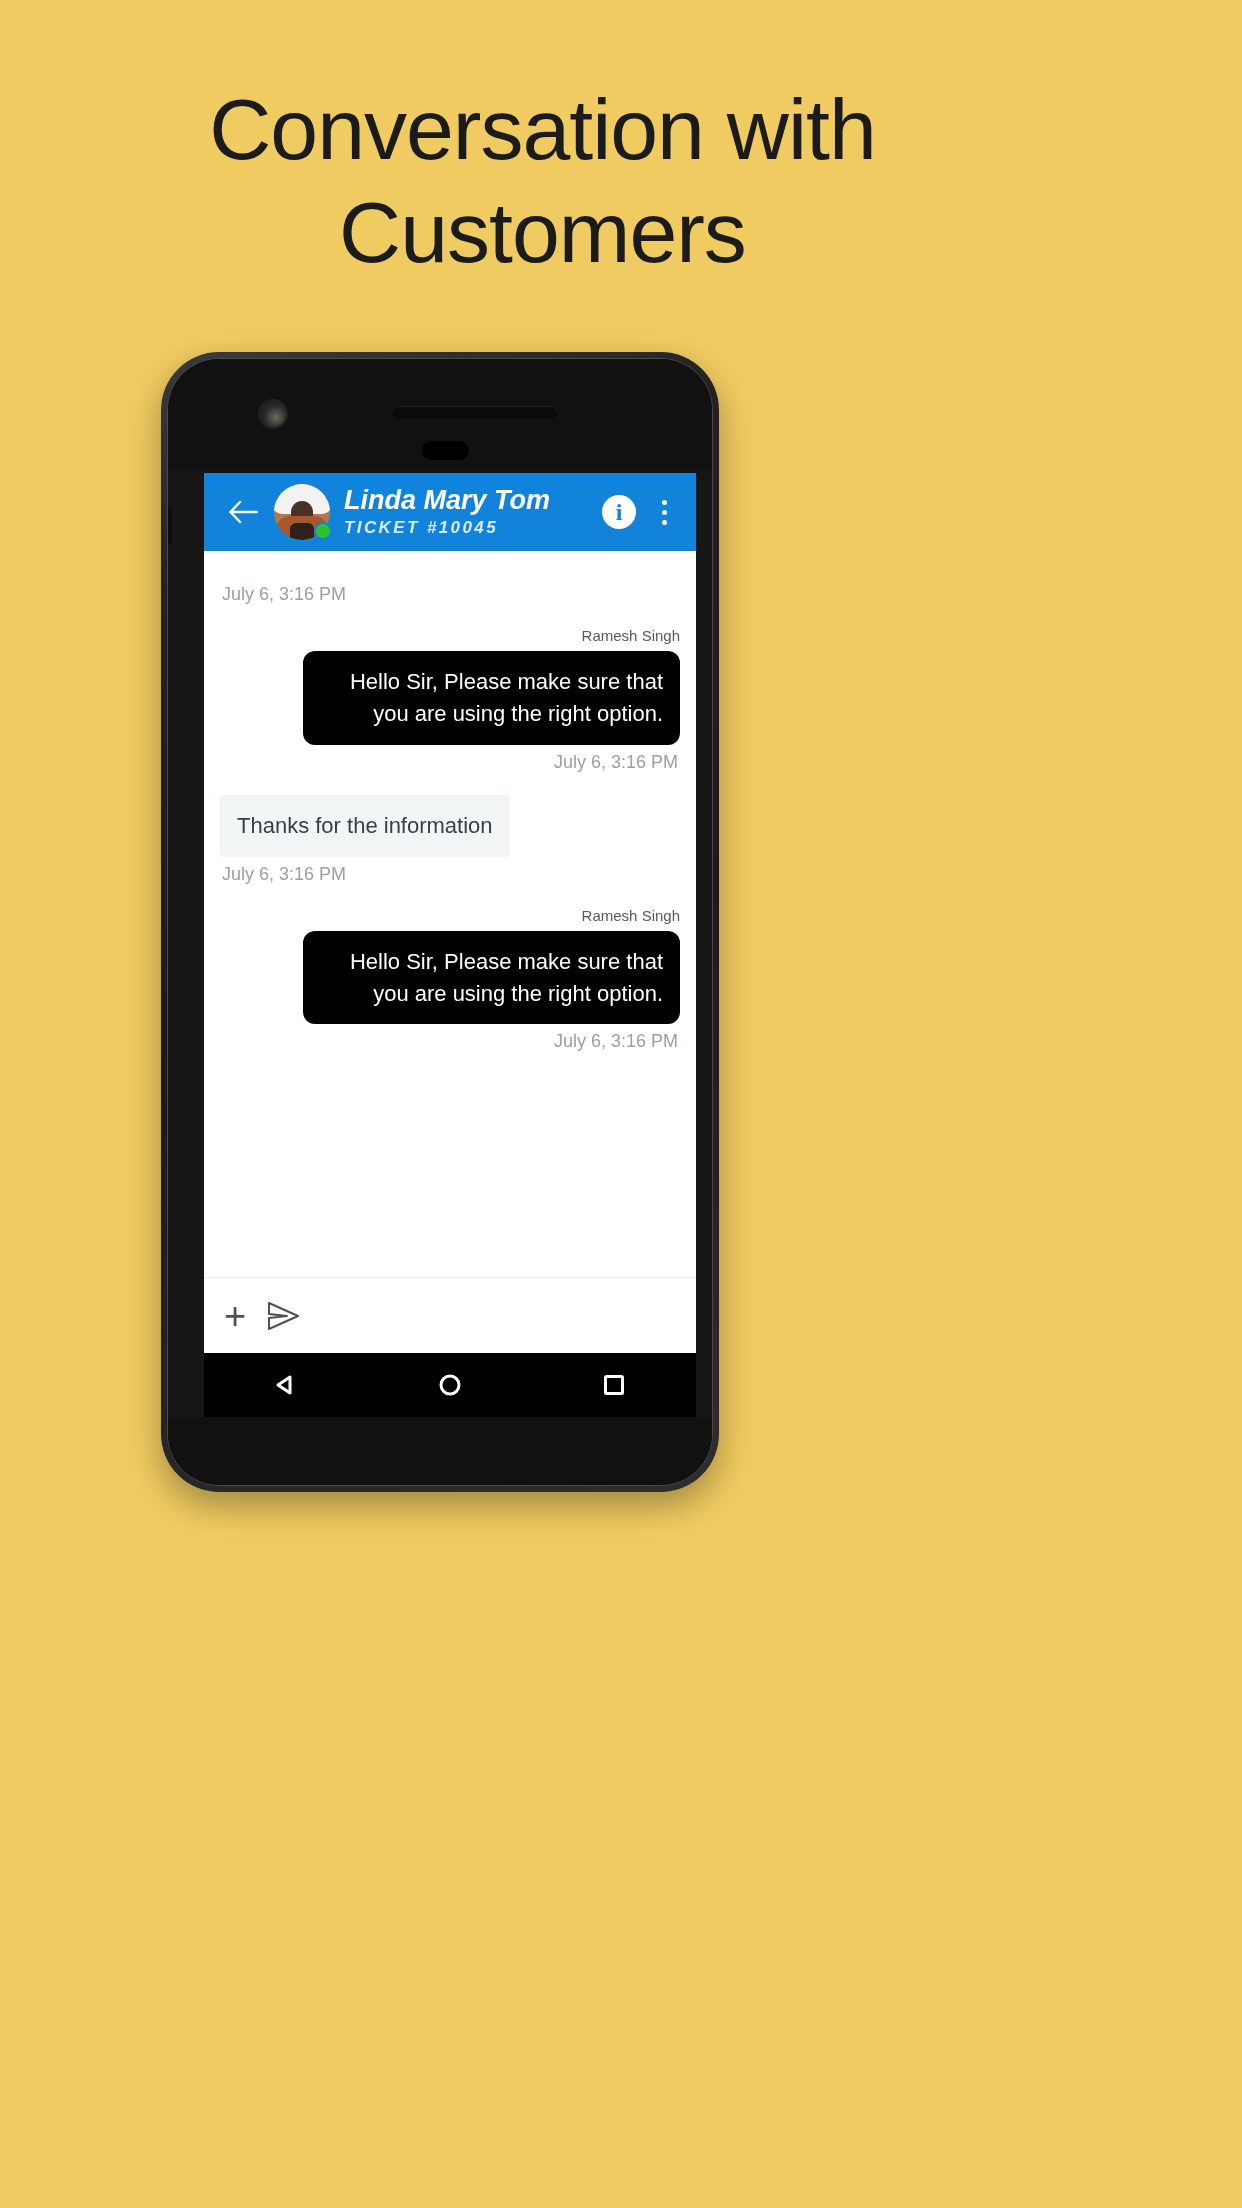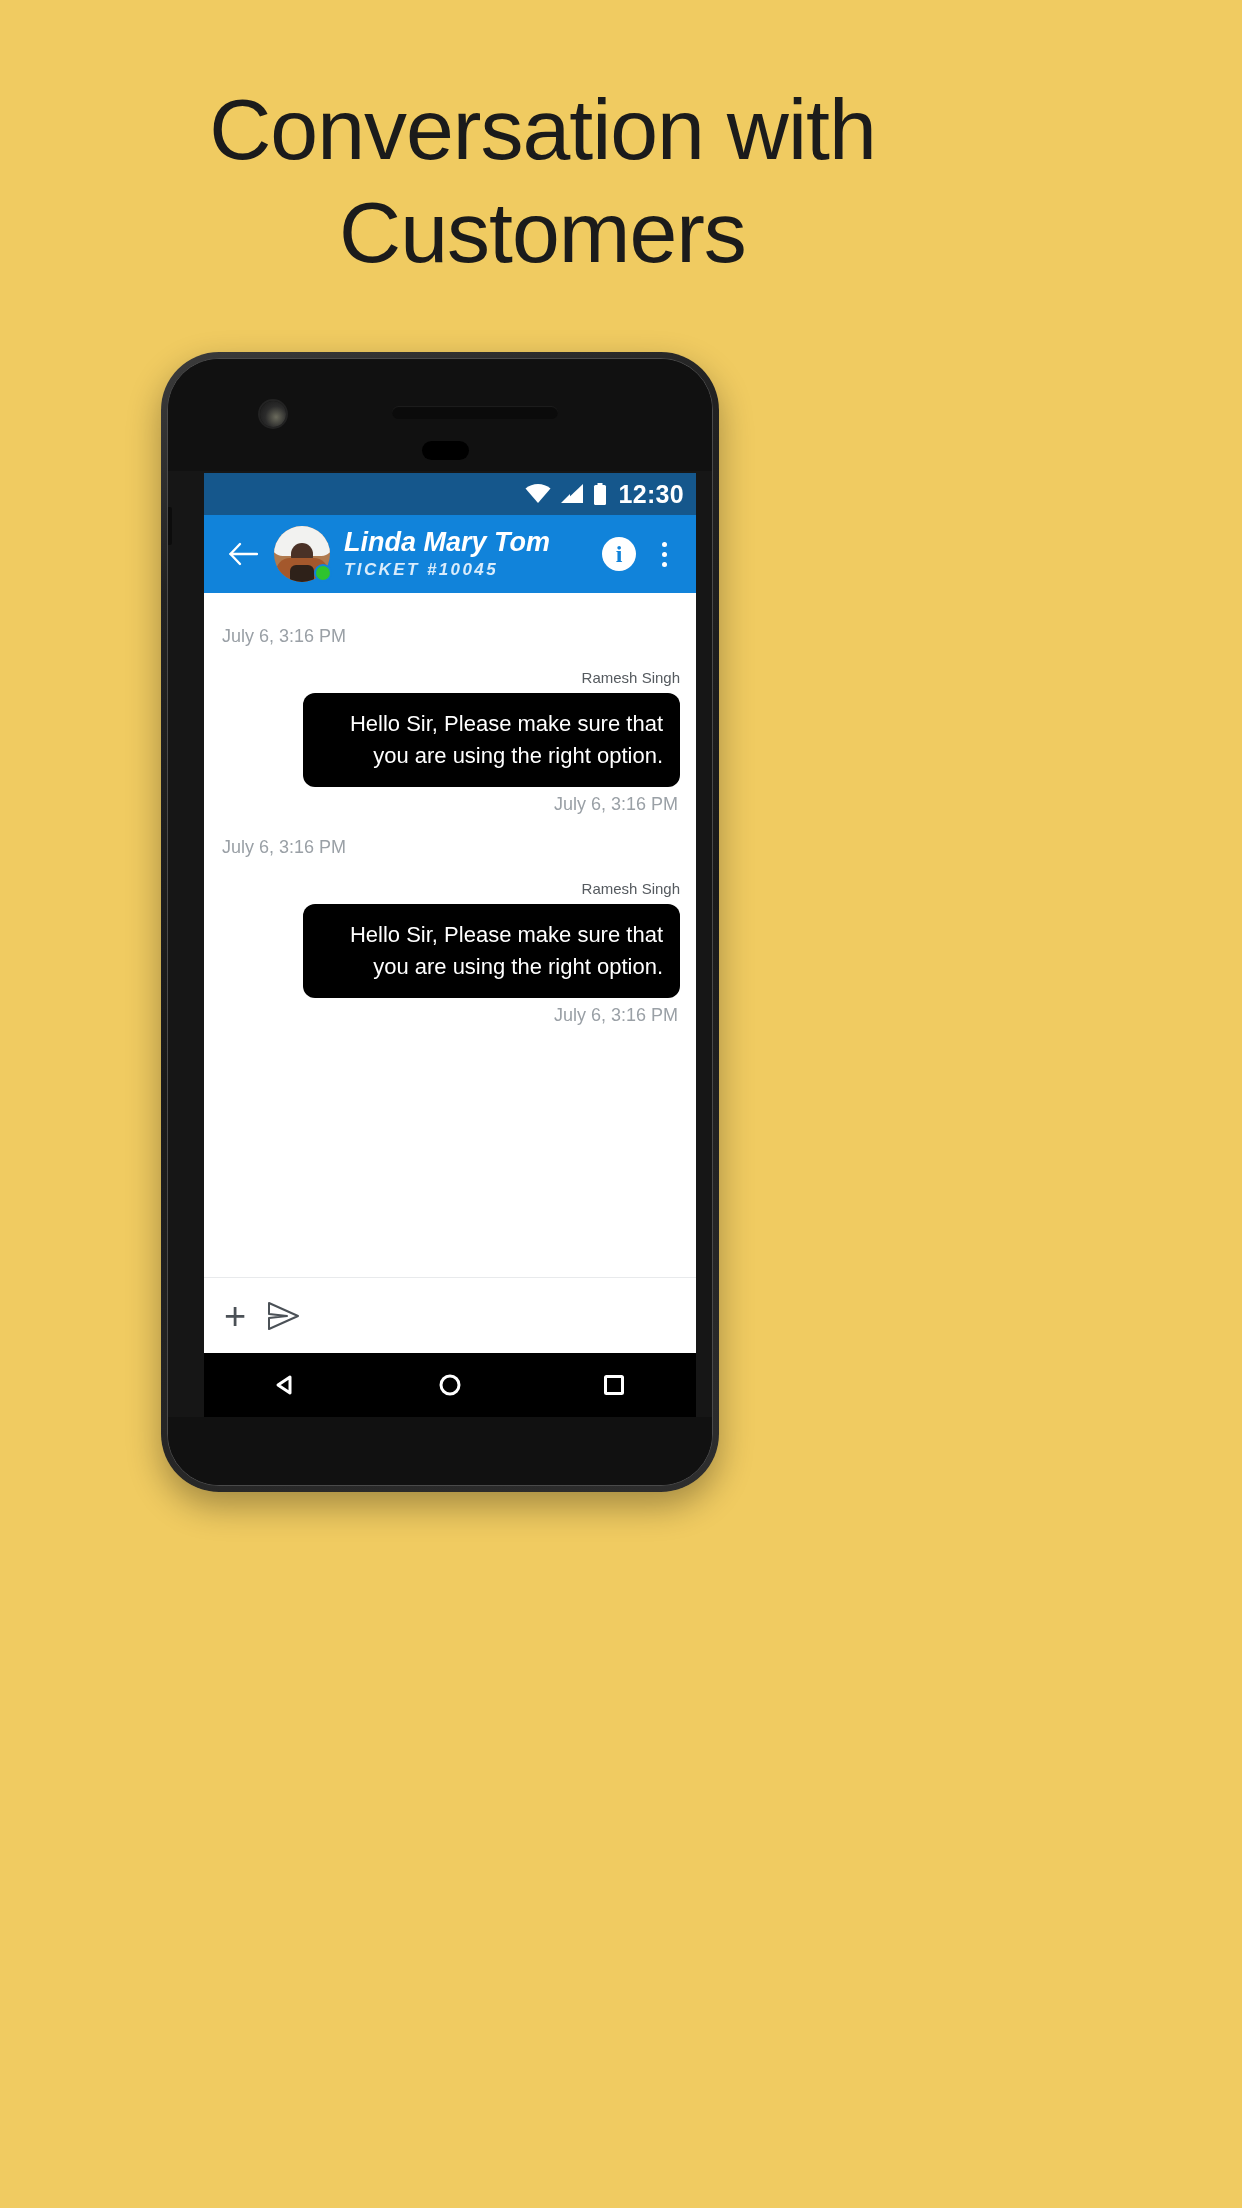--- a/index.html
+++ b/index.html
@@ -340,34 +340,20 @@
 
     <div class="phone-top">
       <div class="cam"></div>
       <div class="earpiece"></div>
       <div class="sensor"></div>
     </div>
     <div class="side-btn"></div>
 
     <div class="screen">
 
-      <div class="statusbar">
-        <svg class="sb-icon" width="26" height="20" viewBox="0 0 26 20">
-          <path d="M13 19 L0.5 4.5 C4 1.5 8.4 0 13 0 C17.6 0 22 1.5 25.5 4.5 Z" fill="#ffffff"></path>
-        </svg>
-        <svg class="sb-icon" width="24" height="20" viewBox="0 0 24 20">
-          <path d="M23 0 L23 19 L3 19 Z" fill="#ffffff"></path>
-          <path d="M1 19 L10 10 L10 19 Z" fill="#ffffff"></path>
-        </svg>
-        <svg class="sb-icon" width="14" height="22" viewBox="0 0 14 22">
-          <rect x="4.5" y="0" width="5" height="2.5" fill="#ffffff"></rect>
-          <rect x="1" y="2" width="12" height="20" rx="1.5" fill="#ffffff"></rect>
-        </svg>
-        <span class="sb-time">12:30</span>
-      </div>
 
       <div class="appbar">
         <div class="back-btn">
           <svg width="30" height="24" viewBox="0 0 30 24">
             <path d="M12 2 L2.5 12 L12 22" stroke="#ffffff" stroke-width="2.4" fill="none" stroke-linecap="round" stroke-linejoin="round"></path>
             <line x1="2.5" y1="12" x2="29" y2="12" stroke="#ffffff" stroke-width="2.4" stroke-linecap="round"></line>
           </svg>
         </div>
 
         <div class="avatar-wrap">
@@ -400,20 +386,23 @@
         <div class="ts">July 6, 3:16 PM</div>
 
         <div class="msg-row">
           <div class="sender-label right">Ramesh Singh</div>
           <div class="out-wrap">
             <div class="bubble out">Hello Sir, Please make sure that you are using the right option.</div>
           </div>
         </div>
         <div class="ts right">July 6, 3:16 PM</div>
 
+        <div class="msg-row">
+          <div class="bubble in">Thanks for the information</div>
+        </div>
         <div class="ts">July 6, 3:16 PM</div>
 
         <div class="msg-row">
           <div class="sender-label right">Ramesh Singh</div>
           <div class="out-wrap">
             <div class="bubble out">Hello Sir, Please make sure that you are using the right option.</div>
           </div>
         </div>
         <div class="ts right">July 6, 3:16 PM</div>
 

